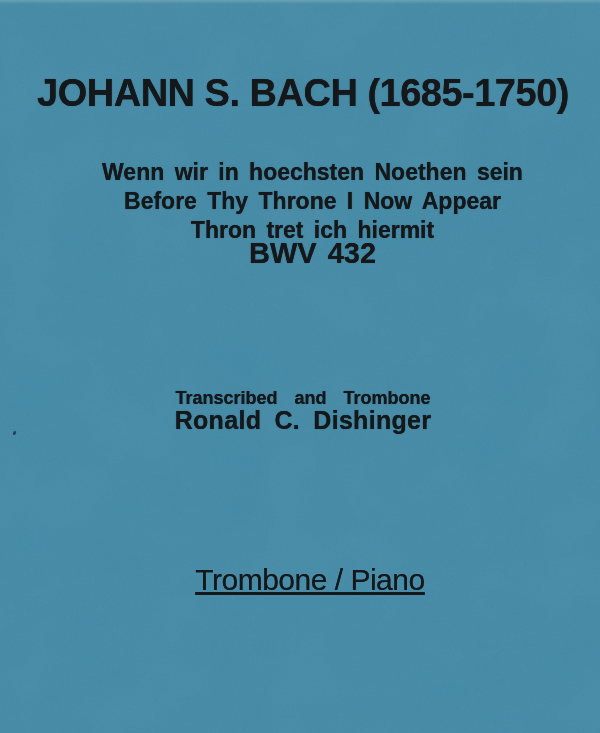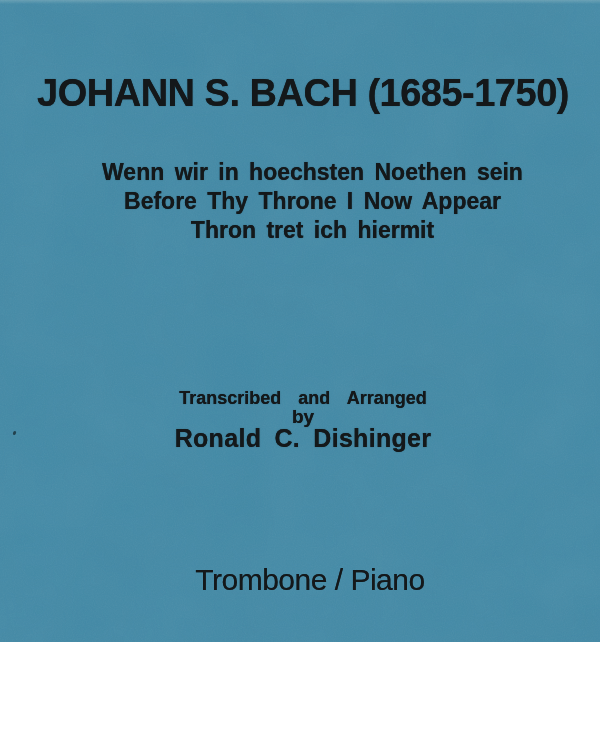--- a/index.html
+++ b/index.html
@@ -7,21 +7,21 @@
     padding: 0;
     width: 600px;
     height: 733px;
     overflow: hidden;
     font-family: "Liberation Sans", "DejaVu Sans", sans-serif;
   }
 
   .page {
     position: relative;
     width: 600px;
-    height: 642px;
+    height: 733px;
     background: #4189a6; 
     color: #14181a;
     overflow: hidden;
   }
 
   
   .page::before {
     content: "";
     position: absolute;
     top: 0; left: 0; right: 0;
@@ -95,20 +95,21 @@
   }
 
   .instrumentation {
     top: 565px;
     left: 20px;
     font-size: 30px;
     font-weight: normal;
     letter-spacing: -0.5px;
     line-height: 30px;
     text-shadow: 0 0 0.5px rgba(16,22,26,0.8);
+    text-decoration: underline;
   }
 
   .speck {
     position: absolute;
     left: 13px;
     top: 431px;
     width: 3px;
     height: 4px;
     background: rgba(15,26,31,0.65);
     border-radius: 60% 40% 55% 45%;
@@ -134,24 +135,24 @@
   </svg>
 
   <div class="ink composer">JOHANN S. BACH (1685-1750)</div>
 
   <div class="ink titles">
     <div>Wenn wir in hoechsten Noethen sein</div>
     <div>Before Thy Throne I Now Appear</div>
     <div>Thron tret ich hiermit</div>
   </div>
 
+  <div class="ink bwv">BWV 432</div>
 
   <div class="ink credits">
-    <div class="credit-line1">Transcribed and Arranged</div>
-    <div class="credit-line2">by</div>
+    <div class="credit-line1">Transcribed and Trombone</div>
     <div class="arranger">Ronald C. Dishinger</div>
   </div>
 
   <div class="ink instrumentation">Trombone / Piano</div>
 
   <div class="speck"></div>
 
 </div>
 
 </body></html>

